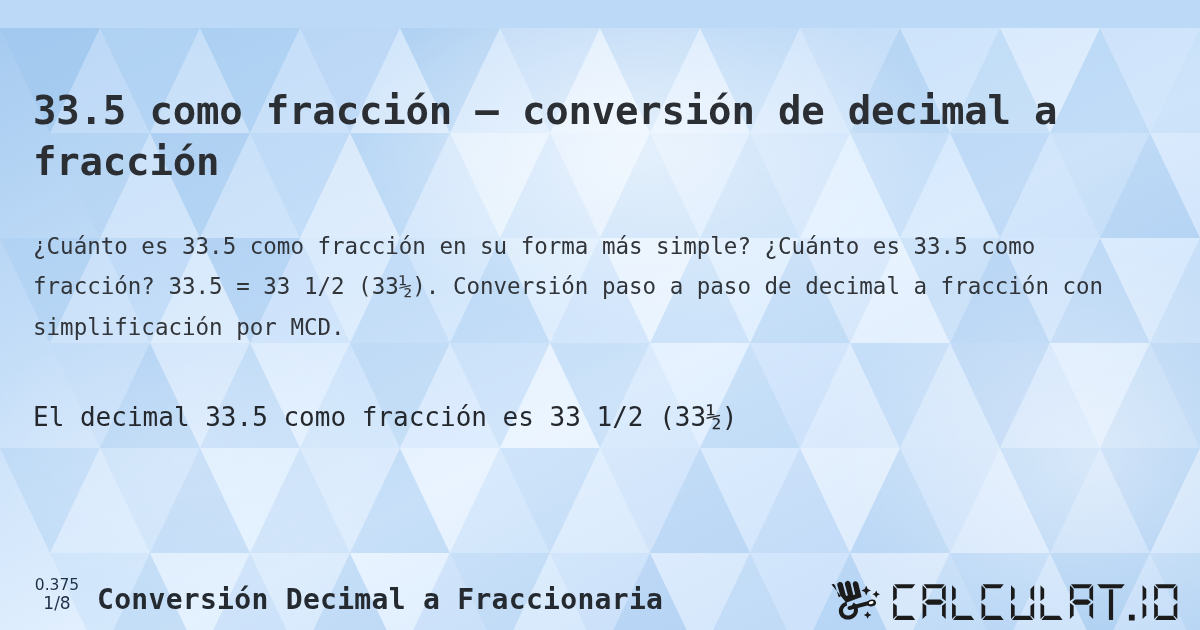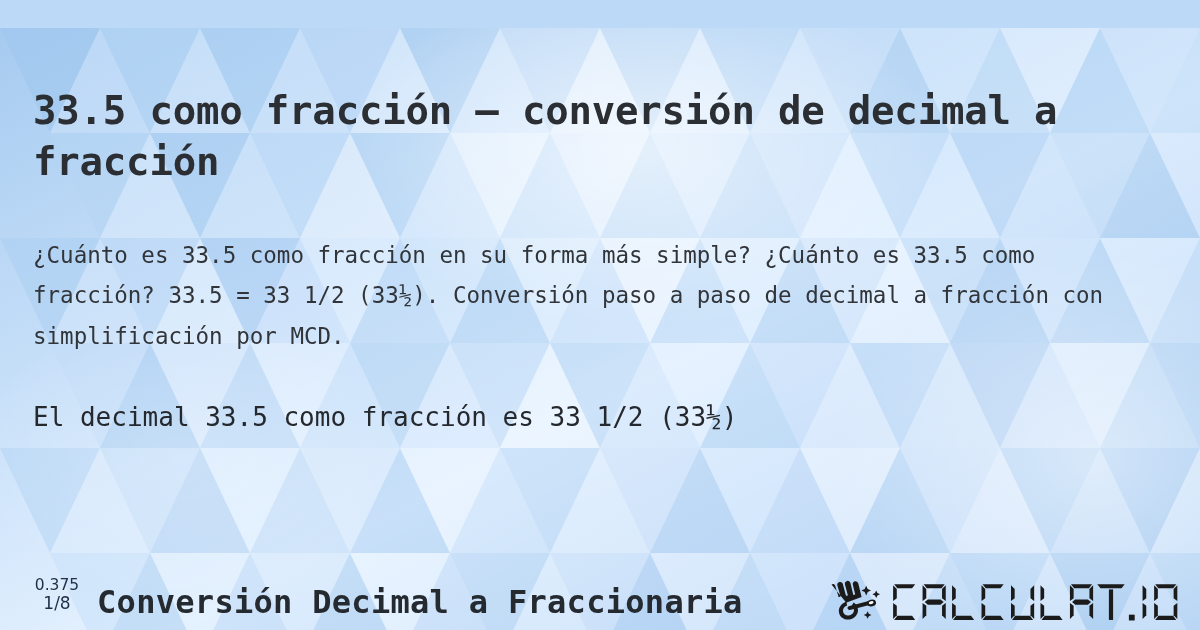--- a/index.html
+++ b/index.html
@@ -57,21 +57,21 @@
     font-weight: bold;
     line-height: 51px;
     color: #2b2f33;
     letter-spacing: -0.2px;
     white-space: pre-wrap;
   }
 
   .body-block {
     position: absolute;
     left: 33px;
-    top: 184px;
+    top: 175px;
     width: 1090px;
     font-family: "DejaVu Sans Mono", monospace;
     font-size: 22.5px;
     line-height: 40.5px;
     color: #31353a;
     white-space: pre-wrap;
   }
 
   .result-line {
     position: absolute;
@@ -112,21 +112,21 @@
   .brand-mark .den {
     display: block;
     font-size: 17px;
   }
 
   .footer-title {
     position: absolute;
     left: 97px;
     top: 9px;
     font-family: "DejaVu Sans Mono", monospace;
-    font-size: 32px;
+    font-size: 28px;
     font-weight: bold;
     color: #242a30;
     letter-spacing: 0.3px;
     white-space: nowrap;
   }
 
   .logo {
     position: absolute;
     right: 14px;
     top: 2px;

